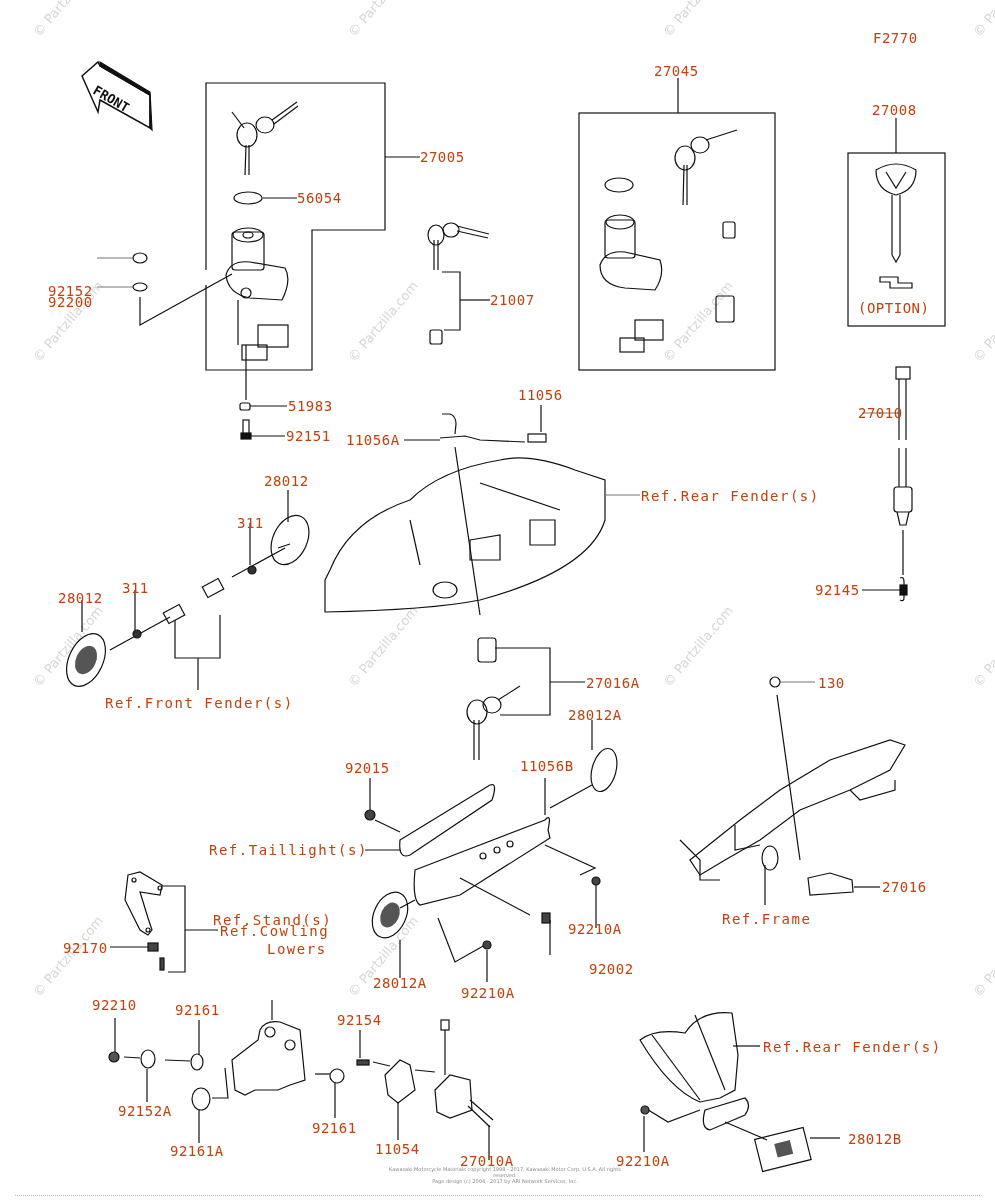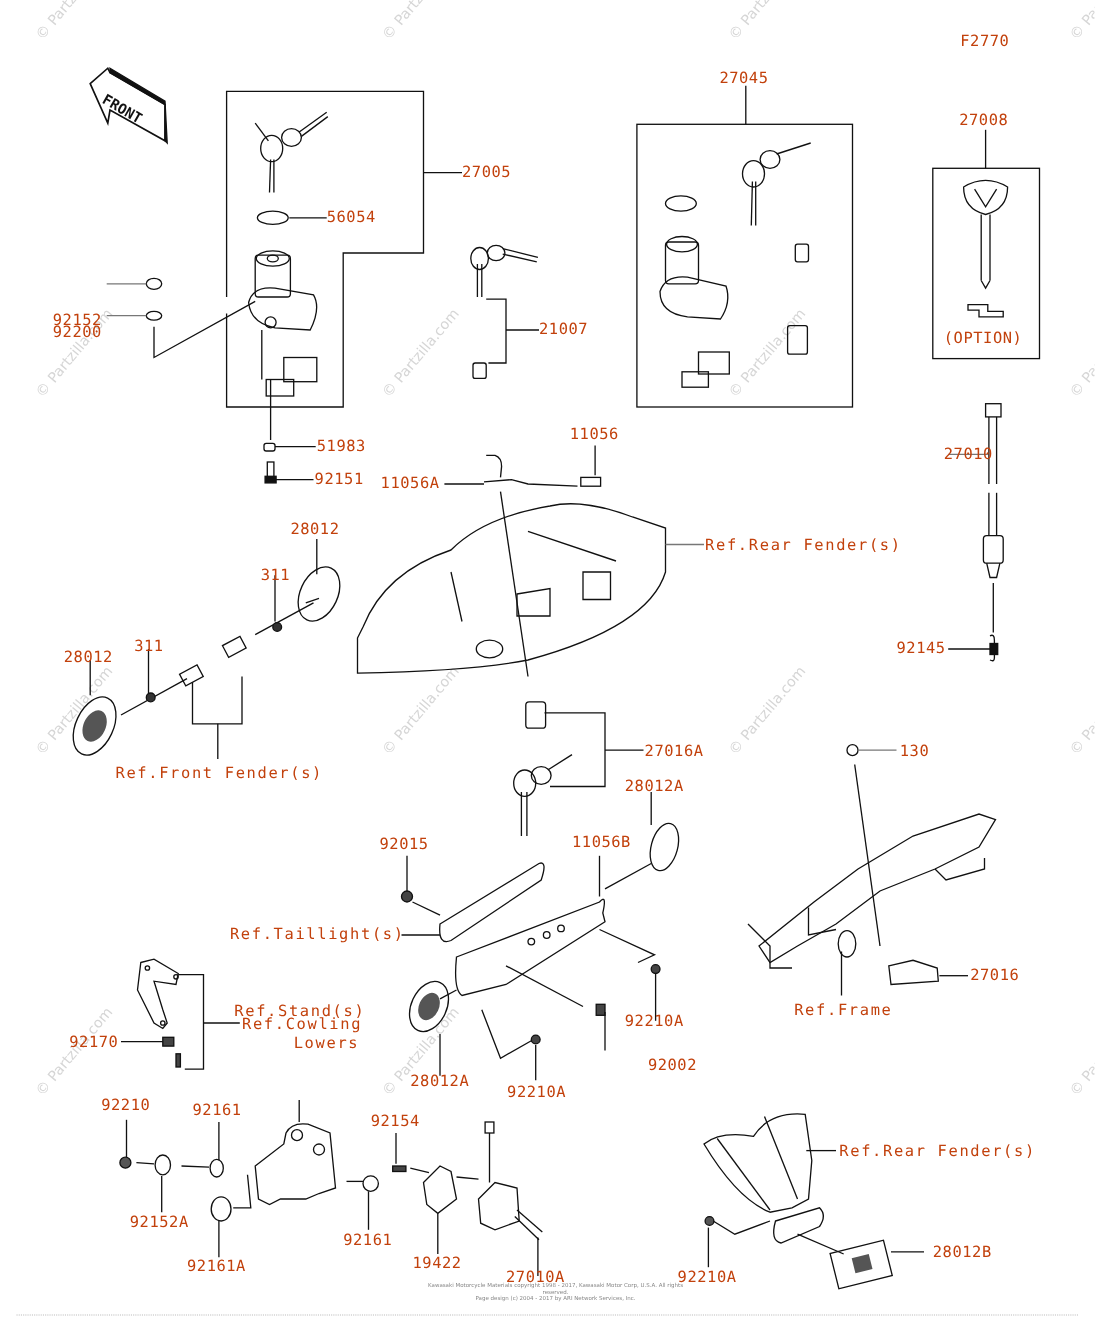--- a/index.html
+++ b/index.html
@@ -332,21 +332,21 @@
 <div class="lbl ref" style="left:267px;top:941px;">Lowers</div>
 <div class="lbl" style="left:63px;top:940px;">92170</div>
 <div class="lbl ref" style="left:213px;top:912px;">Ref.Stand(s)</div>
 
 <div class="lbl" style="left:92px;top:997px;">92210</div>
 <div class="lbl" style="left:175px;top:1002px;">92161</div>
 <div class="lbl" style="left:118px;top:1103px;">92152A</div>
 <div class="lbl" style="left:170px;top:1143px;">92161A</div>
 <div class="lbl" style="left:337px;top:1012px;">92154</div>
 <div class="lbl" style="left:312px;top:1120px;">92161</div>
-<div class="lbl" style="left:375px;top:1141px;">19422</div>
+<div class="lbl" style="left:375px;top:1141px;">11054</div>
 <div class="lbl" style="left:460px;top:1153px;">27010A</div>
 <div class="lbl" style="left:616px;top:1153px;">92210A</div>
 <div class="lbl" style="left:848px;top:1131px;">28012B</div>
 <div class="lbl ref" style="left:763px;top:1039px;">Ref.Rear Fender(s)</div>
 
 <div class="copy">
   <div>Kawasaki Motorcycle Materials copyright 1998 - 2017, Kawasaki Motor Corp, U.S.A. All rights reserved.</div>
   <div>Page design (c) 2004 - 2017 by ARI Network Services, Inc.</div>
 </div>
 <div class="dotline"></div>

